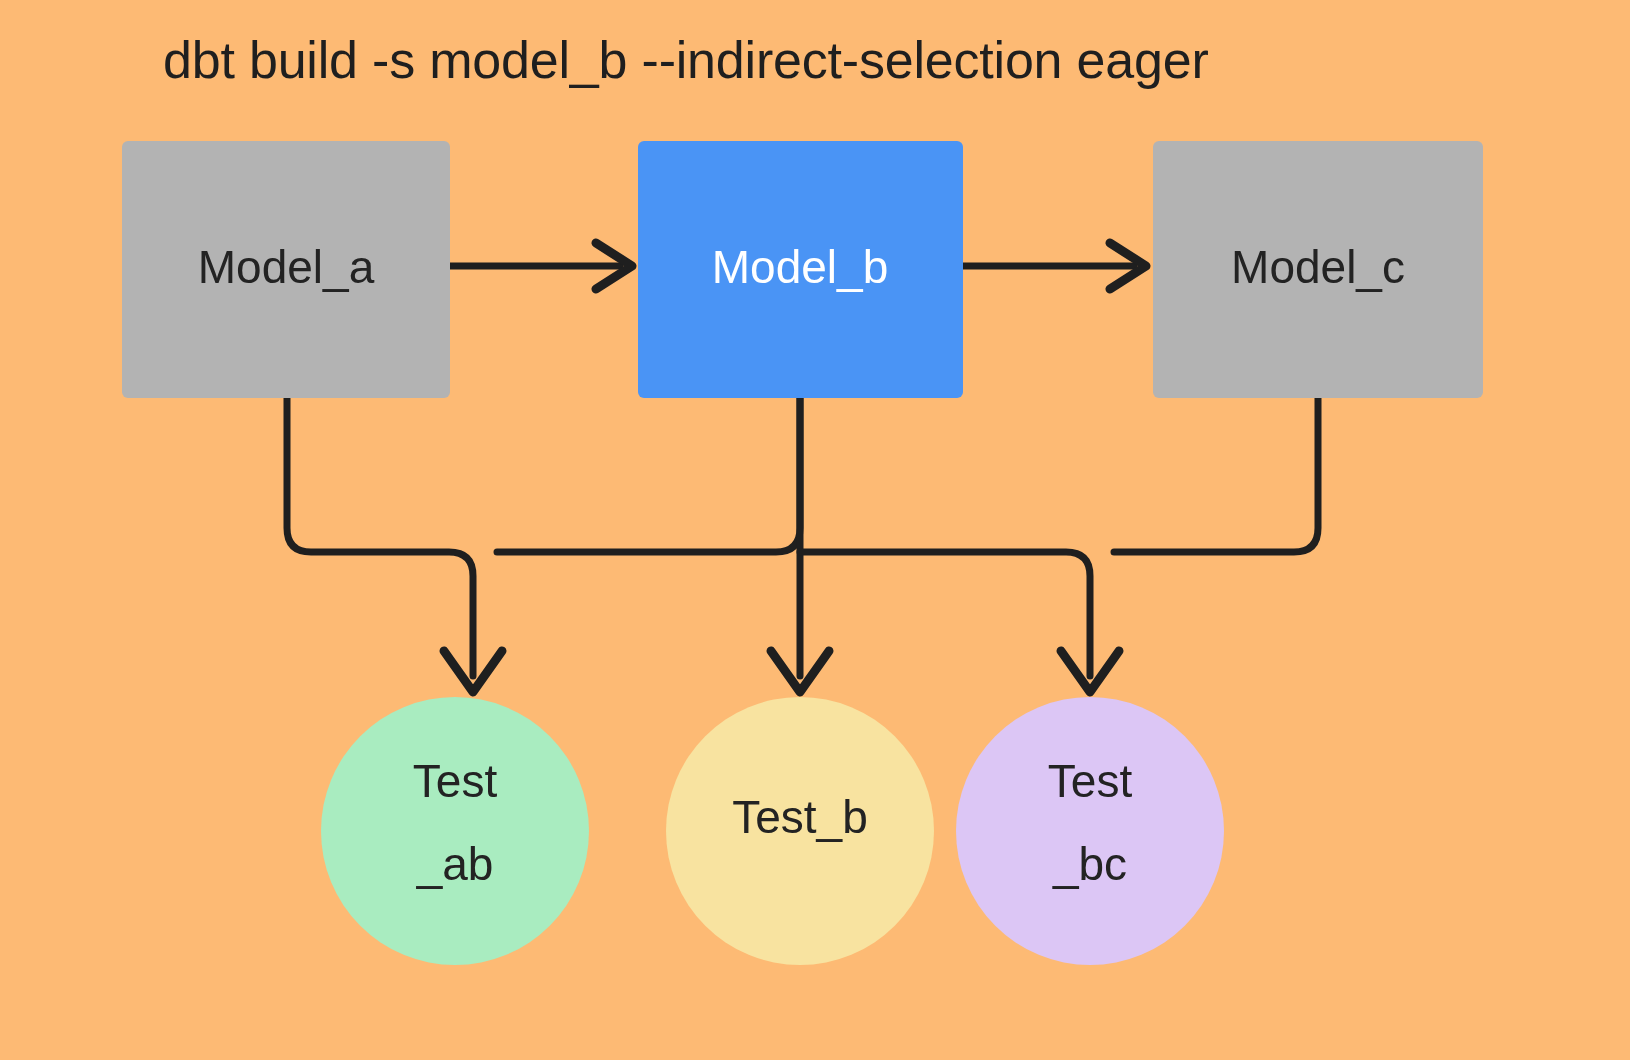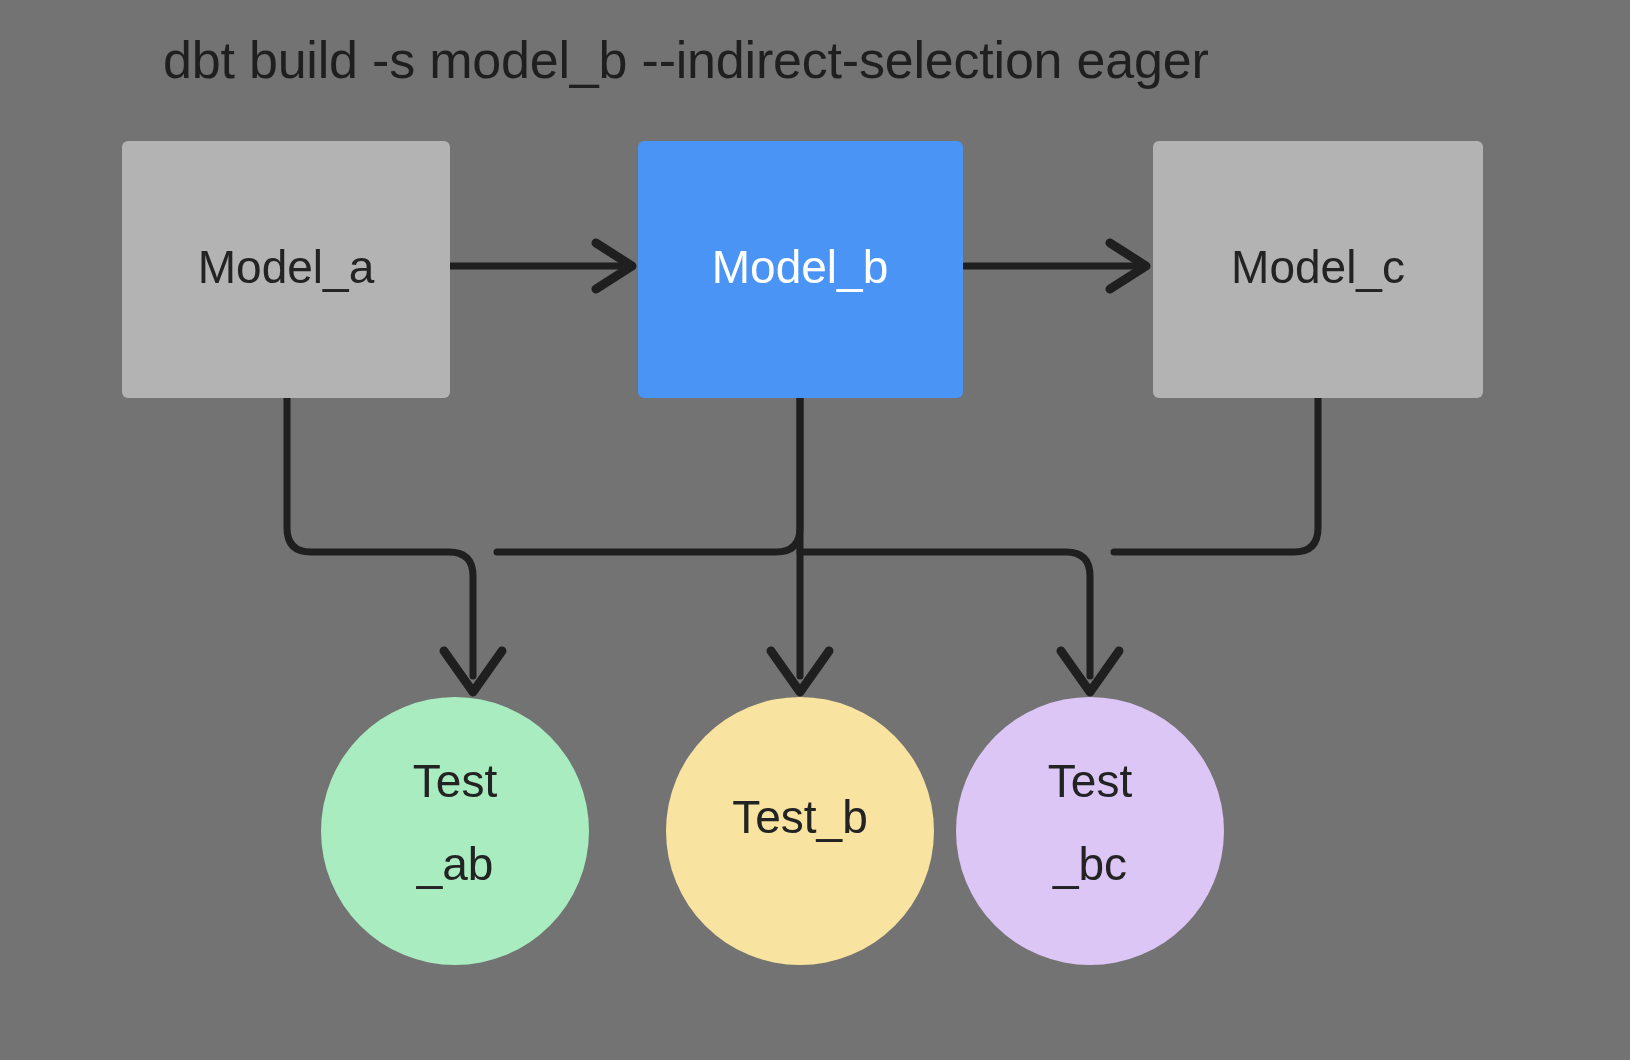--- a/index.html
+++ b/index.html
@@ -10,21 +10,21 @@
   body {
     width: 1630px;
     height: 1060px;
     font-family: "Liberation Sans", sans-serif;
     overflow: hidden;
   }
   #canvas {
     position: relative;
     width: 1630px;
     height: 1060px;
-    background: #737373;
+    background: #fdba74;
   }
   #diagram-svg {
     position: absolute;
     left: 0;
     top: 0;
     width: 1630px;
     height: 1060px;
   }
   .title-text {
     font-size: 52px;

